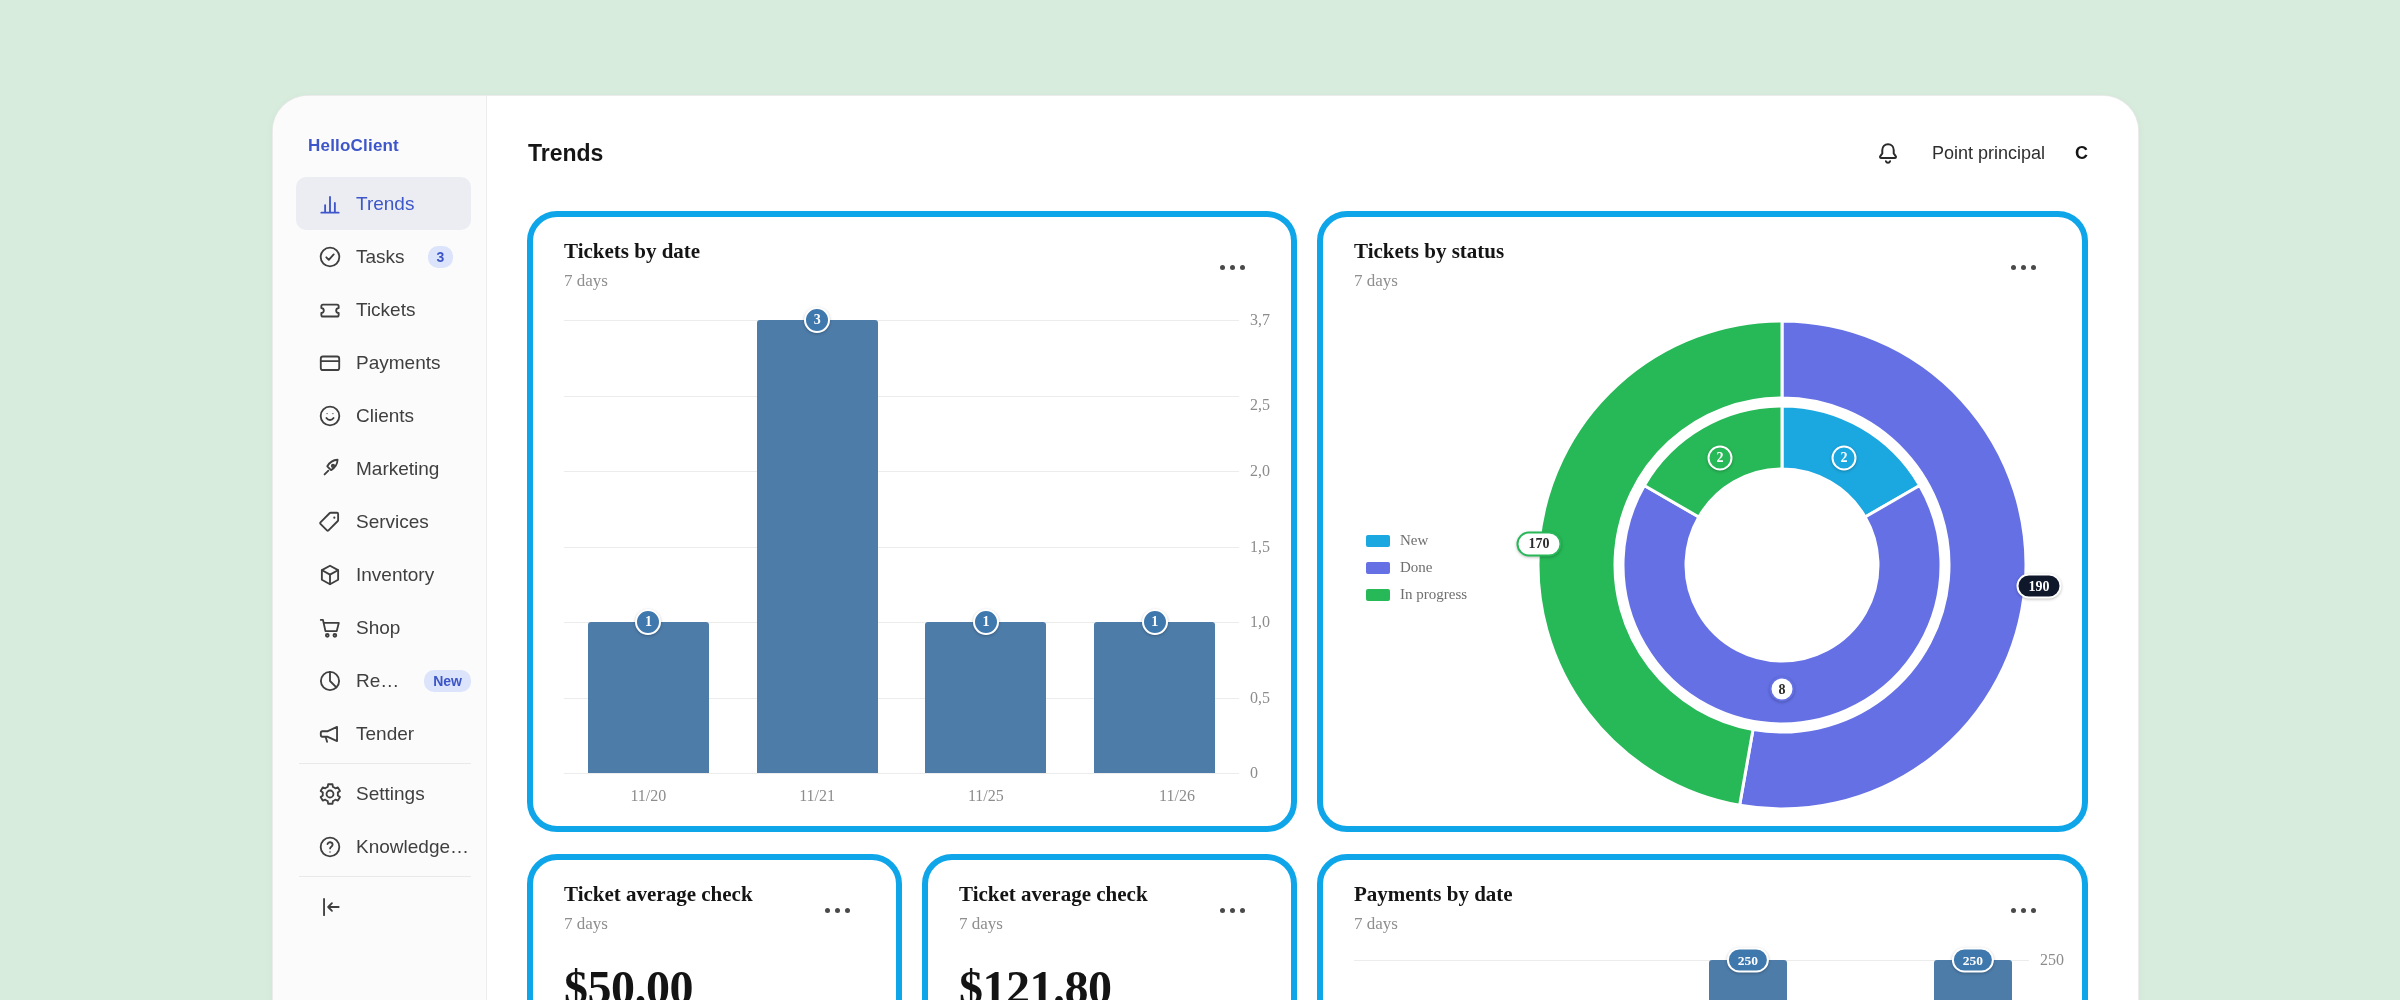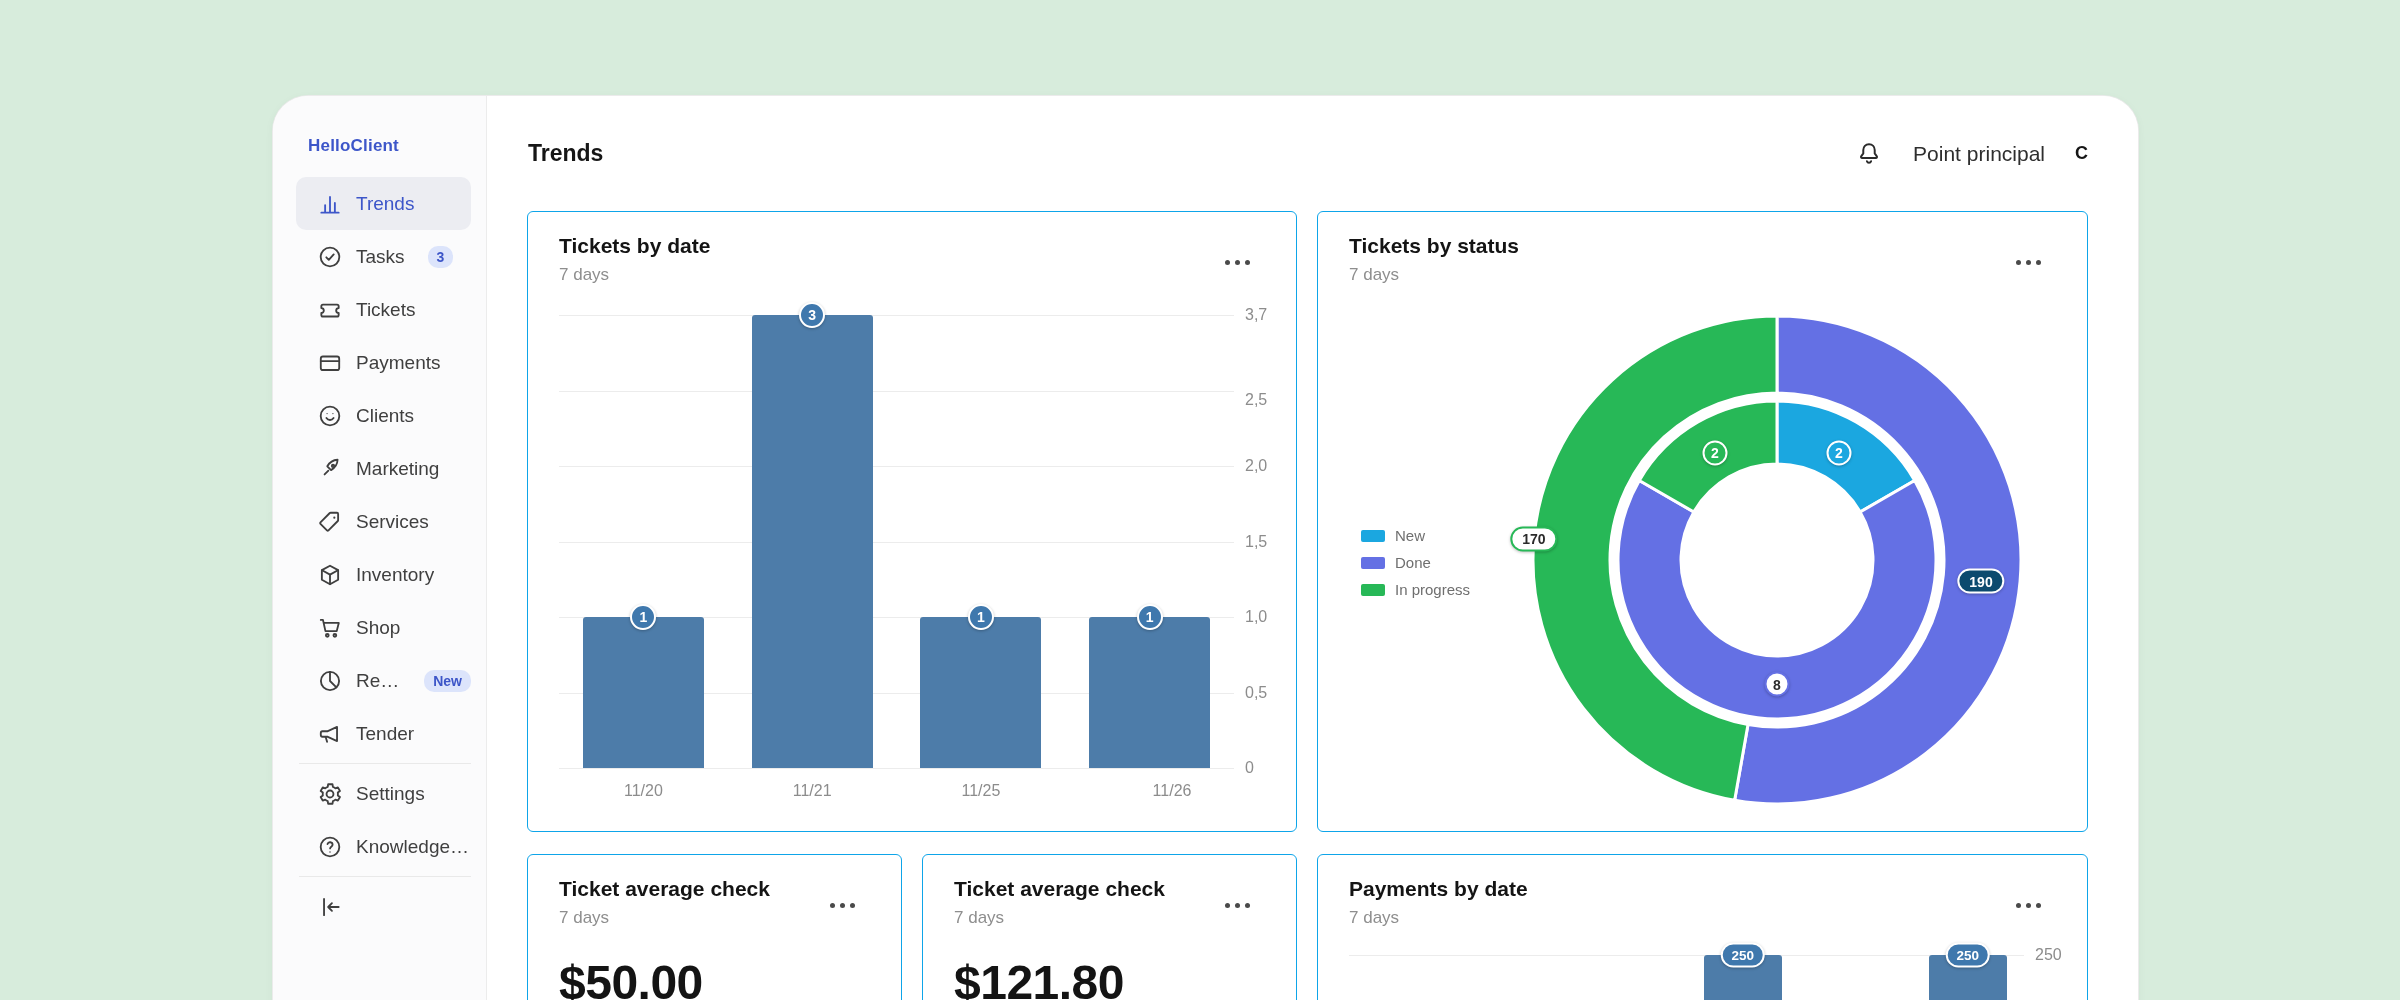--- a/index.html
+++ b/index.html
@@ -39,26 +39,26 @@
   
   .main{flex:1;position:relative;background:#ffffff;}
   .topbar{
     position:absolute;left:0;top:0;right:0;height:115px;
     display:flex;align-items:center;padding:0 50px 0 41px;box-sizing:border-box;
   }
   .page-title{font-size:23px;font-weight:bold;color:#161616;}
   .topbar-right{margin-left:auto;display:flex;align-items:center;gap:30px;}
   .bell{width:28px;height:28px;color:#2a2a2a;cursor:pointer;}
   .bell svg{width:100%;height:100%;display:block;}
-  .account{font-size:21px;color:#2e2e2e;cursor:pointer;}
+  .account{font-size:18px;color:#2e2e2e;cursor:pointer;}
   .avatar{font-size:18px;font-weight:bold;color:#161616;cursor:pointer;}
   
   .card{
-    position:absolute;background:#fff;border:1px solid #0ea5e9;
-    border-radius:6px;box-sizing:border-box;overflow:hidden;
+    position:absolute;background:#fff;border:6px solid #0ea5e9;
+    border-radius:30px;box-sizing:border-box;overflow:hidden;font-family:Liberation Serif, serif;
   }
   .card-a{left:40px; top:115px;width:770px;height:621px;}
   .card-b{left:830px;top:115px;width:771px;height:621px;padding-left:23px;}
   .card-c{left:40px; top:758px;width:375px;height:520px;}
   .card-d{left:435px;top:758px;width:375px;height:520px;}
   .card-e{left:830px;top:758px;width:771px;height:520px;}
   .card-head{position:absolute;left:31px;top:22px;}
   .card-title{font-size:21px;font-weight:bold;color:#141414;}
   .card-sub{font-size:17px;color:#8e8e8e;margin-top:7px;}
   .dots{position:absolute;right:44px;top:42px;display:flex;gap:5px;cursor:pointer;padding:6px 2px;}
@@ -289,21 +289,21 @@
           <i></i>
         </div>
       <div class="chart" id="chart-donut">
           <svg viewBox="0 0 771 621" width="771" height="621" style="position: absolute; left: 0px; top: 0px;">
             <path d="M459 104A244 244 0 1 1 416.629844649269 588.2930917349788L430.0007543296226 512.4628947530388A167 167 0 1 0 459 181Z" fill="#6470e4" stroke="#fff" stroke-width="3" stroke-linejoin="round"></path>
             <path d="M416.629844649269 588.2930917349788A244 244 0 0 1 458.99999999999994 104L458.99999999999994 181A167 167 0 0 0 430.0007543296226 512.4628947530388Z" fill="#27b857" stroke="#fff" stroke-width="3" stroke-linejoin="round"></path>
             <path d="M459 189A159 159 0 0 1 596.6980392017258 268.5L542.1384387633061 300A96 96 0 0 0 459 252Z" fill="#1ba7e0" stroke="#fff" stroke-width="3" stroke-linejoin="round"></path>
             <path d="M596.6980392017258 268.5A159 159 0 1 1 321.30196079827425 268.5L375.8615612366939 300A96 96 0 1 0 542.1384387633061 300Z" fill="#6470e4" stroke="#fff" stroke-width="3" stroke-linejoin="round"></path>
             <path d="M321.30196079827425 268.5A159 159 0 0 1 458.99999999999994 189L459 252A96 96 0 0 0 375.8615612366939 300Z" fill="#27b857" stroke="#fff" stroke-width="3" stroke-linejoin="round"></path>
           </svg>
-          <div class="val-badge" style="left: 663px; top: 369.266px; height: 25px; padding: 0px 10px; background: #0c4a6e; color: rgb(255, 255, 255); border: 2px solid rgb(255, 255, 255);">190</div>
+          <div class="val-badge" style="left: 716px; top: 369.266px; height: 25px; padding: 0px 10px; background: #0f172a; color: rgb(255, 255, 255); border: 2px solid rgb(255, 255, 255);">190</div>
           <div class="val-badge" style="left: 215.928px; top: 326.734px; height: 25px; padding: 0px 10px; background: rgb(255, 255, 255); color: rgb(43, 43, 43); border: 2px solid rgb(39, 184, 87);">170</div>
           <div class="val-badge" style="left: 521px; top: 240.613px; width: 25px; height: 25px; background: rgb(27, 167, 224); color: rgb(255, 255, 255); border: 2px solid rgb(255, 255, 255);">2</div>
           <div class="val-badge" style="left: 459px; top: 472px; width: 25px; height: 25px; background: rgb(255, 255, 255); color: rgb(43, 43, 43); border: 2px solid rgb(100, 112, 228);">8</div>
           <div class="val-badge" style="left: 397px; top: 240.613px; width: 25px; height: 25px; background: rgb(39, 184, 87); color: rgb(255, 255, 255); border: 2px solid rgb(255, 255, 255);">2</div>
           <div class="legend">
             <div class="legend-row">
               <span class="legend-swatch" style="background: rgb(27, 167, 224);"></span>
               <span class="legend-label">New</span>
             </div>
             <div class="legend-row">

